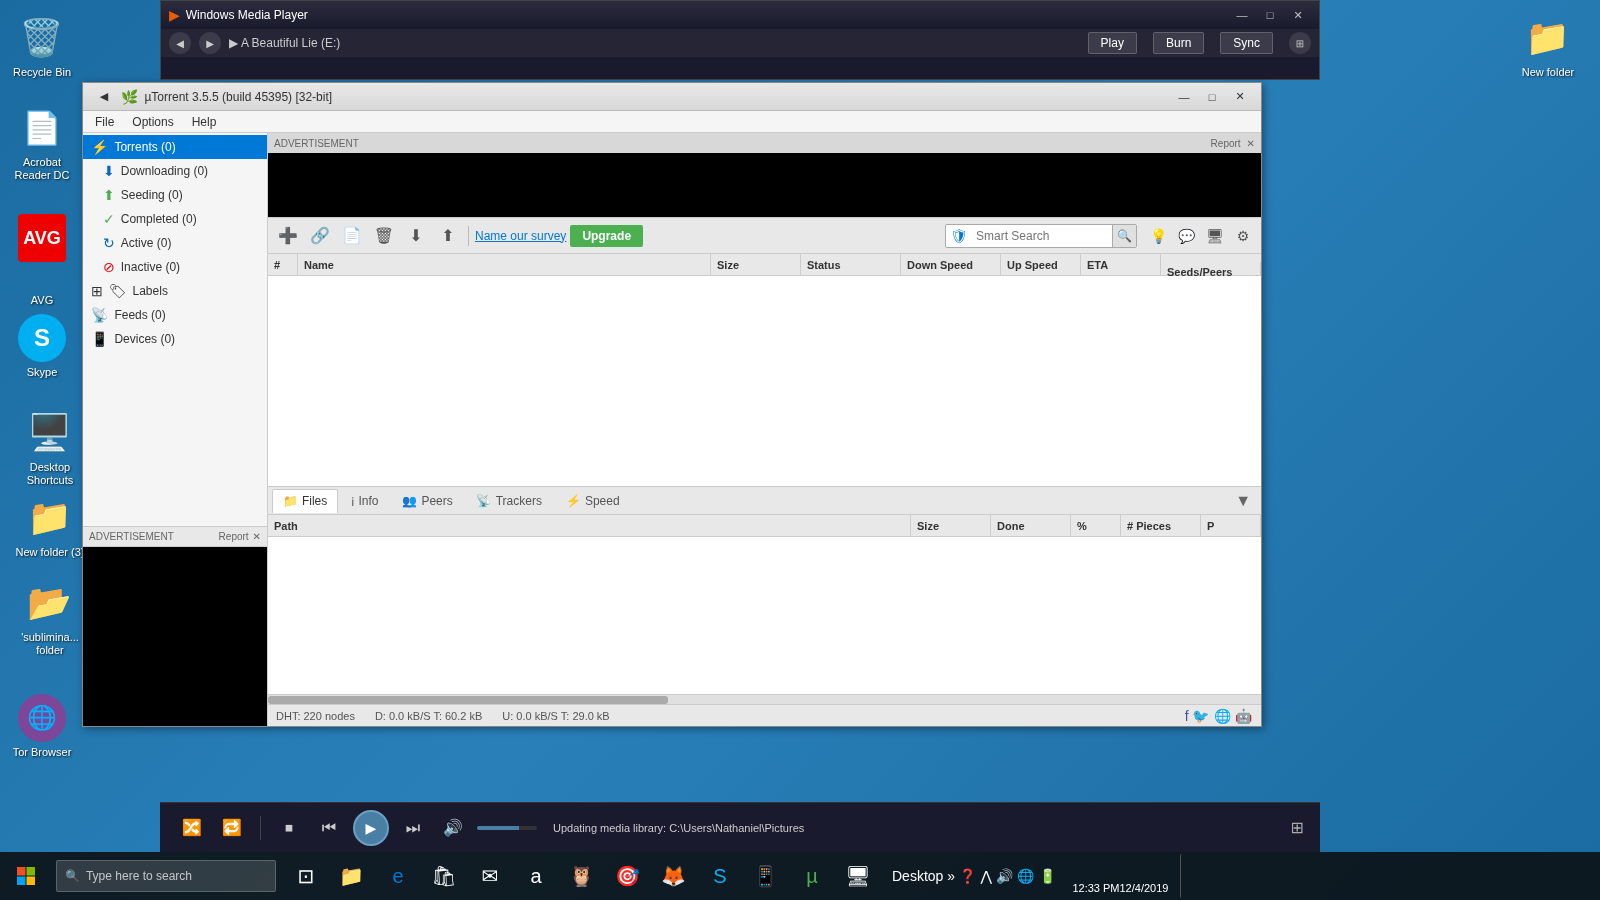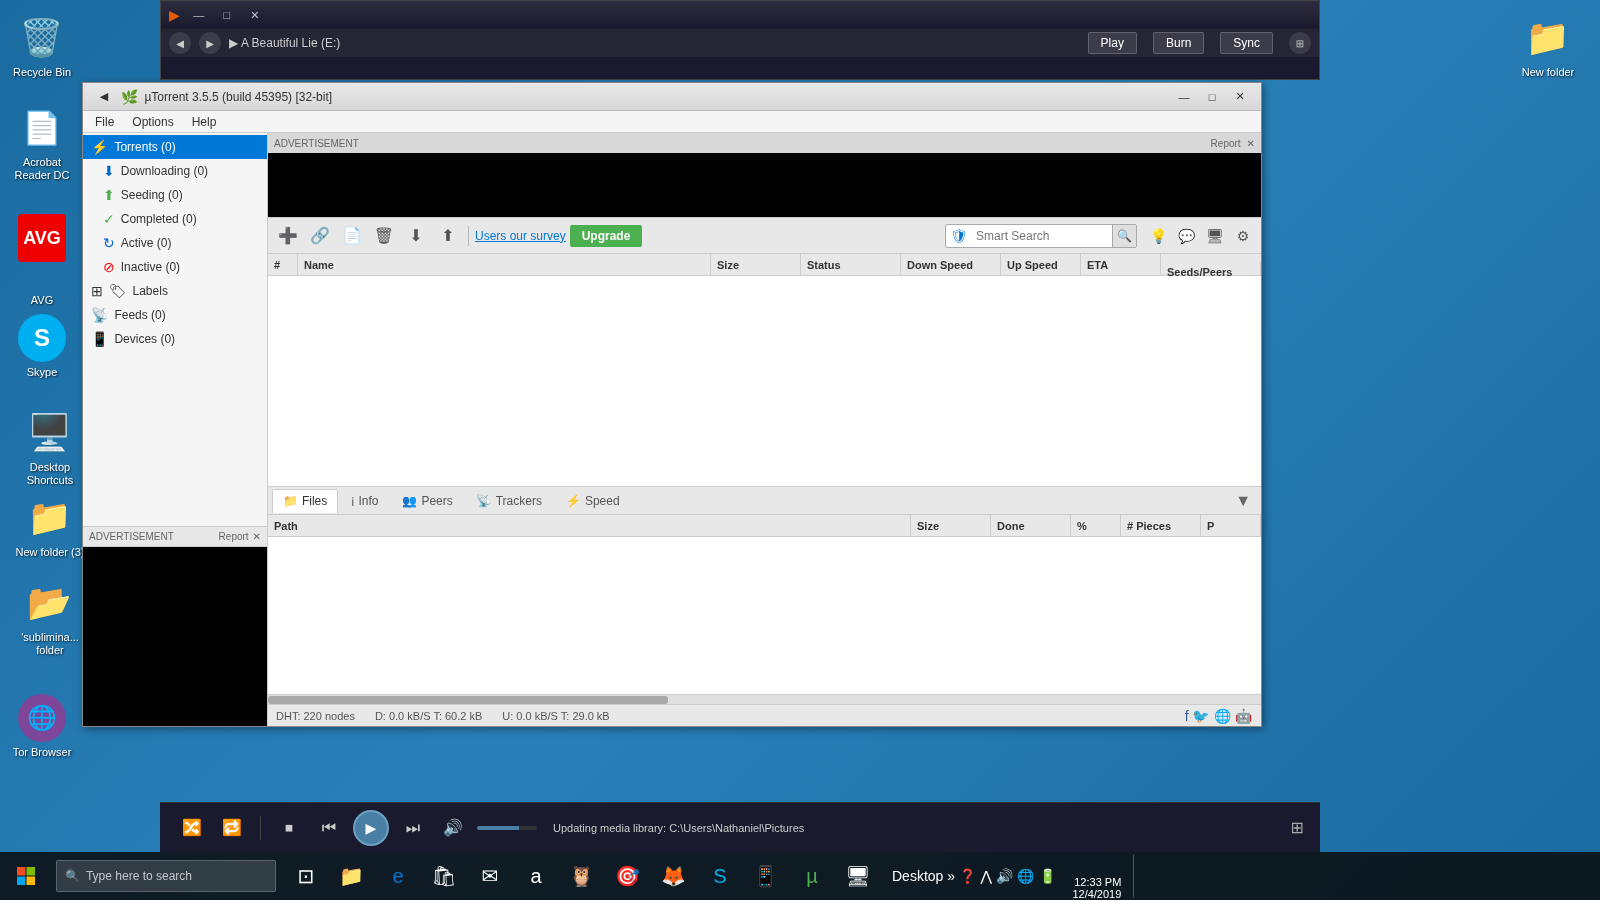--- a/index.html
+++ b/index.html
@@ -97,22 +97,22 @@
       display: flex;
       align-items: center;
       justify-content: center;
       font-size: 20px;
       cursor: pointer;
       border-radius: 2px;
       color: white;
     }
     .taskbar-clock {
       display: flex;
-      flex-direction: column;
-      align-items: flex-end;
+      flex-direction: row;
+      align-items: center;
       padding: 0 8px;
       font-size: 11px;
       color: white;
       margin-top: 23px;
     }
     .taskbar-systray {
       display: flex;
       align-items: center;
       gap: 4px;
       padding: 0 8px;
@@ -657,20 +657,21 @@
   </div>
 
   <div class="desktop-icon" style="top:690px;left:2px;">
     <div class="icon-img" style="font-size:32px; background:#7d4698;border-radius:50%;color:white;font-size:24px;display:flex;align-items:center;justify-content:center;">🌐</div>
     <div class="icon-label">Tor Browser</div>
   </div>
 
   <div class="wmp-window">
     <div class="wmp-titlebar">
       <span class="wmp-title-icon">▶</span>
+      <span class="wmp-title-text">Windows Media Player</span>
       <div class="wmp-window-controls">
         <div class="wmp-btn">—</div>
         <div class="wmp-btn">□</div>
         <div class="wmp-btn close">✕</div>
       </div>
     </div>
     <div class="wmp-toolbar">
       <div class="wmp-nav-btn">◀</div>
       <div class="wmp-nav-btn">▶</div>
       <span class="wmp-now-playing">▶  A Beautiful Lie (E:)</span>
@@ -789,21 +790,21 @@
           <div class="ut-tool-btn" title="Remove">
             <span>🗑</span>
           </div>
           <div class="ut-tool-btn">
             <span>⬇</span>
           </div>
           <div class="ut-tool-btn">
             <span>⬆</span>
           </div>
           <div class="ut-separator"></div>
-          <span class="ut-survey-link">Users our survey</span>
+          <span class="ut-survey-link">Name our survey</span>
           <div class="ut-upgrade-btn">Upgrade</div>
           <div class="ut-search-box">
             <span class="ut-search-shield">🛡</span>
             <input class="ut-search-input" type="text" value="" placeholder="Smart Search" style="">
             <div class="ut-search-go">🔍</div>
           </div>
           <div class="ut-right-toolbar-icons">
             <div class="ut-rt-icon">💡</div>
             <div class="ut-rt-icon">💬</div>
             <div class="ut-rt-icon">🖥</div>

